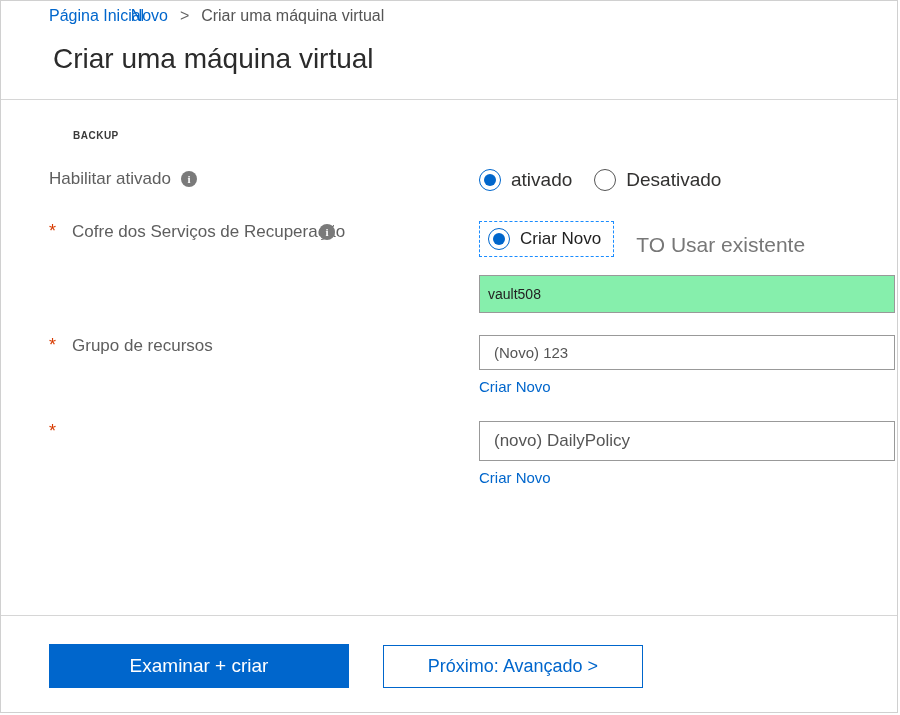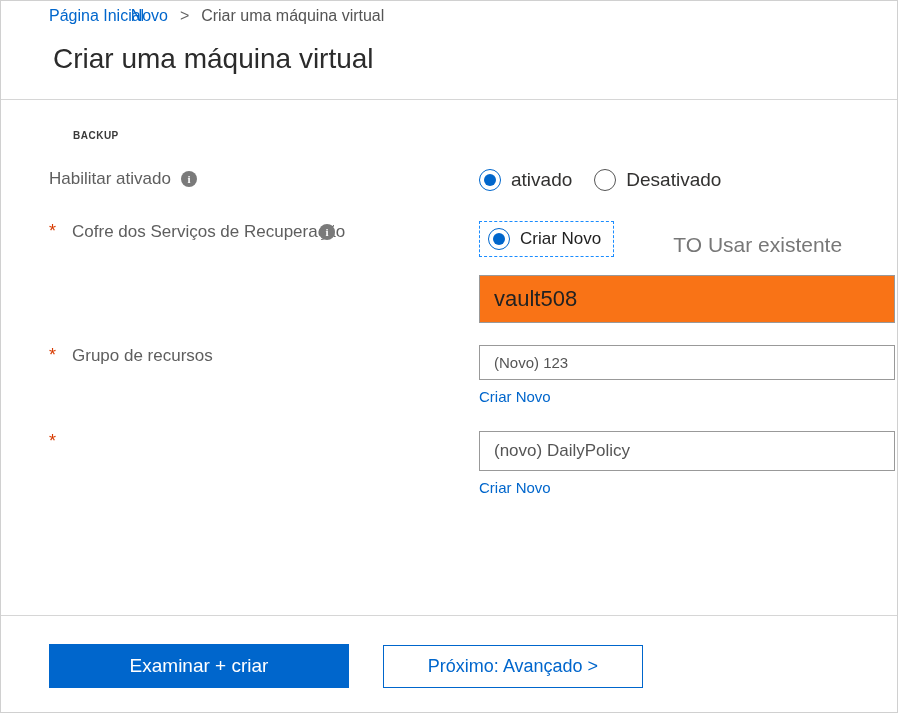--- a/index.html
+++ b/index.html
@@ -104,29 +104,29 @@
       width: 22px; height: 22px; border-radius: 50%;
       border: 1.5px solid #0066cc;
       display: inline-flex; align-items: center; justify-content: center;
       background: #fff;
     }
     .radio-box .dot::after {
       content: ""; width: 12px; height: 12px; border-radius: 50%; background: #0066cc;
     }
     .radio-box .lbl { font-size: 17px; color: #222; }
     .opt-use-existing {
-      font-size: 21px; color: #777; white-space: nowrap; margin-left: 37px;
+      font-size: 21px; color: #777; white-space: nowrap;
     }
     .textfield {
       width: 416px;
       border: 1px solid #999;
-      padding: 10px 14px;
-      font-size: 22px;
+      padding: 10px 8px;
+      font-size: 14px;
       color: #222;
-      background: #f97316;
+      background: #86efac;
     }
     .textfield.readonly { color: #555; background: #fff; }
     .sublink {
       display: inline-block;
       color: #0066cc;
       font-size: 15px;
       margin-top: 8px;
       cursor: pointer;
     }
     .footer {

